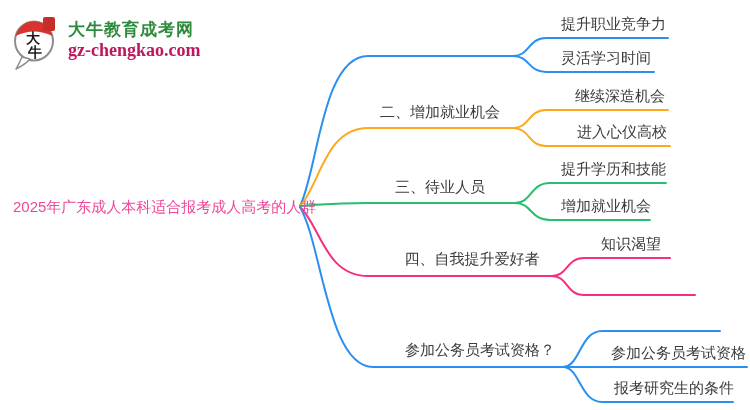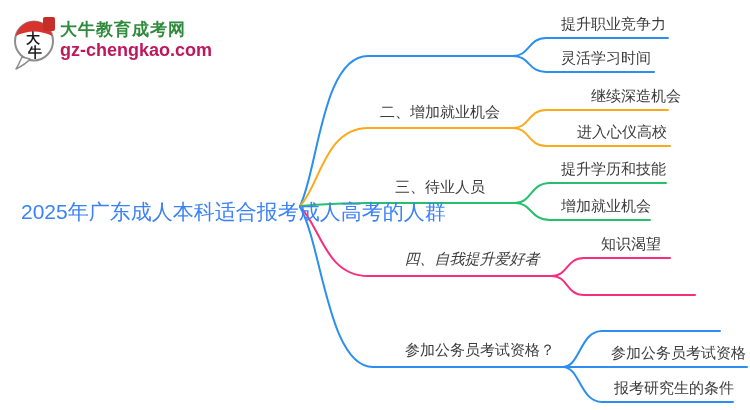--- a/index.html
+++ b/index.html
@@ -1,24 +1,24 @@
 <!DOCTYPE html>
 <html><head>
 <meta charset="utf-8">
 <style>
   html,body{margin:0;padding:0;background:#fff;}
   .stage{position:relative;width:750px;height:410px;background:#ffffff;overflow:hidden;
          font-family:"Liberation Sans","DejaVu Sans",sans-serif;}
   .map-svg{position:absolute;left:0;top:0;}
   .node{position:absolute;font-size:15px;line-height:19px;color:#3c3c3c;white-space:nowrap;}
   .branch-label{transform:translateX(-50%);}
-  .root-label{position:absolute;left:13px;top:198px;font-size:21px;color:#3b82f6;white-space:nowrap;margin-left:8px;}
+  .root-label{position:absolute;left:13px;top:198px;font-size:15px;color:#ec4899;white-space:nowrap;}
   .logo{position:absolute;left:12px;top:14px;display:flex;align-items:flex-start;}
   .logo-icon{width:48px;height:56px;}
-  .logo-text{padding-top:6px;}
+  .logo-text{margin-left:8px;padding-top:6px;font-family:Liberation Serif, serif;}
   .logo-title{font-size:17px;font-weight:bold;color:#2f8a3d;letter-spacing:1px;line-height:20px;}
   .logo-url{font-size:18px;font-weight:bold;color:#be185d;line-height:16px;margin-top:2px;}
 </style>
 </head>
 <body>
 
 <div class="stage">
 
   <svg class="map-svg" width="750" height="410" viewBox="0 0 750 410">
 
@@ -56,26 +56,26 @@
     <div class="logo-text">
       <div class="logo-title">大牛教育成考网</div>
       <div class="logo-url">gz-chengkao.com</div>
     </div>
   </div>
 
   <div class="root-label">2025年广东成人本科适合报考成人高考的人群</div>
 
   <div class="node branch-label" style="left:440px;top:102px;">二、增加就业机会</div>
   <div class="node branch-label" style="left:440px;top:177px;">三、待业人员</div>
-  <div class="node branch-label" style="left:472px;top:249px;font-style:italic;">四、自我提升爱好者</div>
+  <div class="node branch-label" style="left:472px;top:249px;">四、自我提升爱好者</div>
   <div class="node branch-label" style="left:480px;top:340px;">参加公务员考试资格？</div>
 
   <div class="node" style="left:561px;top:48px;">灵活学习时间</div>
   <div class="node" style="left:561px;top:14px;">提升职业竞争力</div>
-  <div class="node" style="left:575px;top:86px;margin-left:16px;">继续深造机会</div>
+  <div class="node" style="left:575px;top:86px;">继续深造机会</div>
   <div class="node" style="left:577px;top:122px;">进入心仪高校</div>
   <div class="node" style="left:561px;top:159px;">提升学历和技能</div>
   <div class="node" style="left:561px;top:196px;">增加就业机会</div>
   <div class="node" style="left:601px;top:234px;">知识渴望</div>
   <div class="node" style="left:611px;top:343px;">参加公务员考试资格</div>
   <div class="node" style="left:614px;top:378px;">报考研究生的条件</div>
 
 </div>
 
 </body></html>

